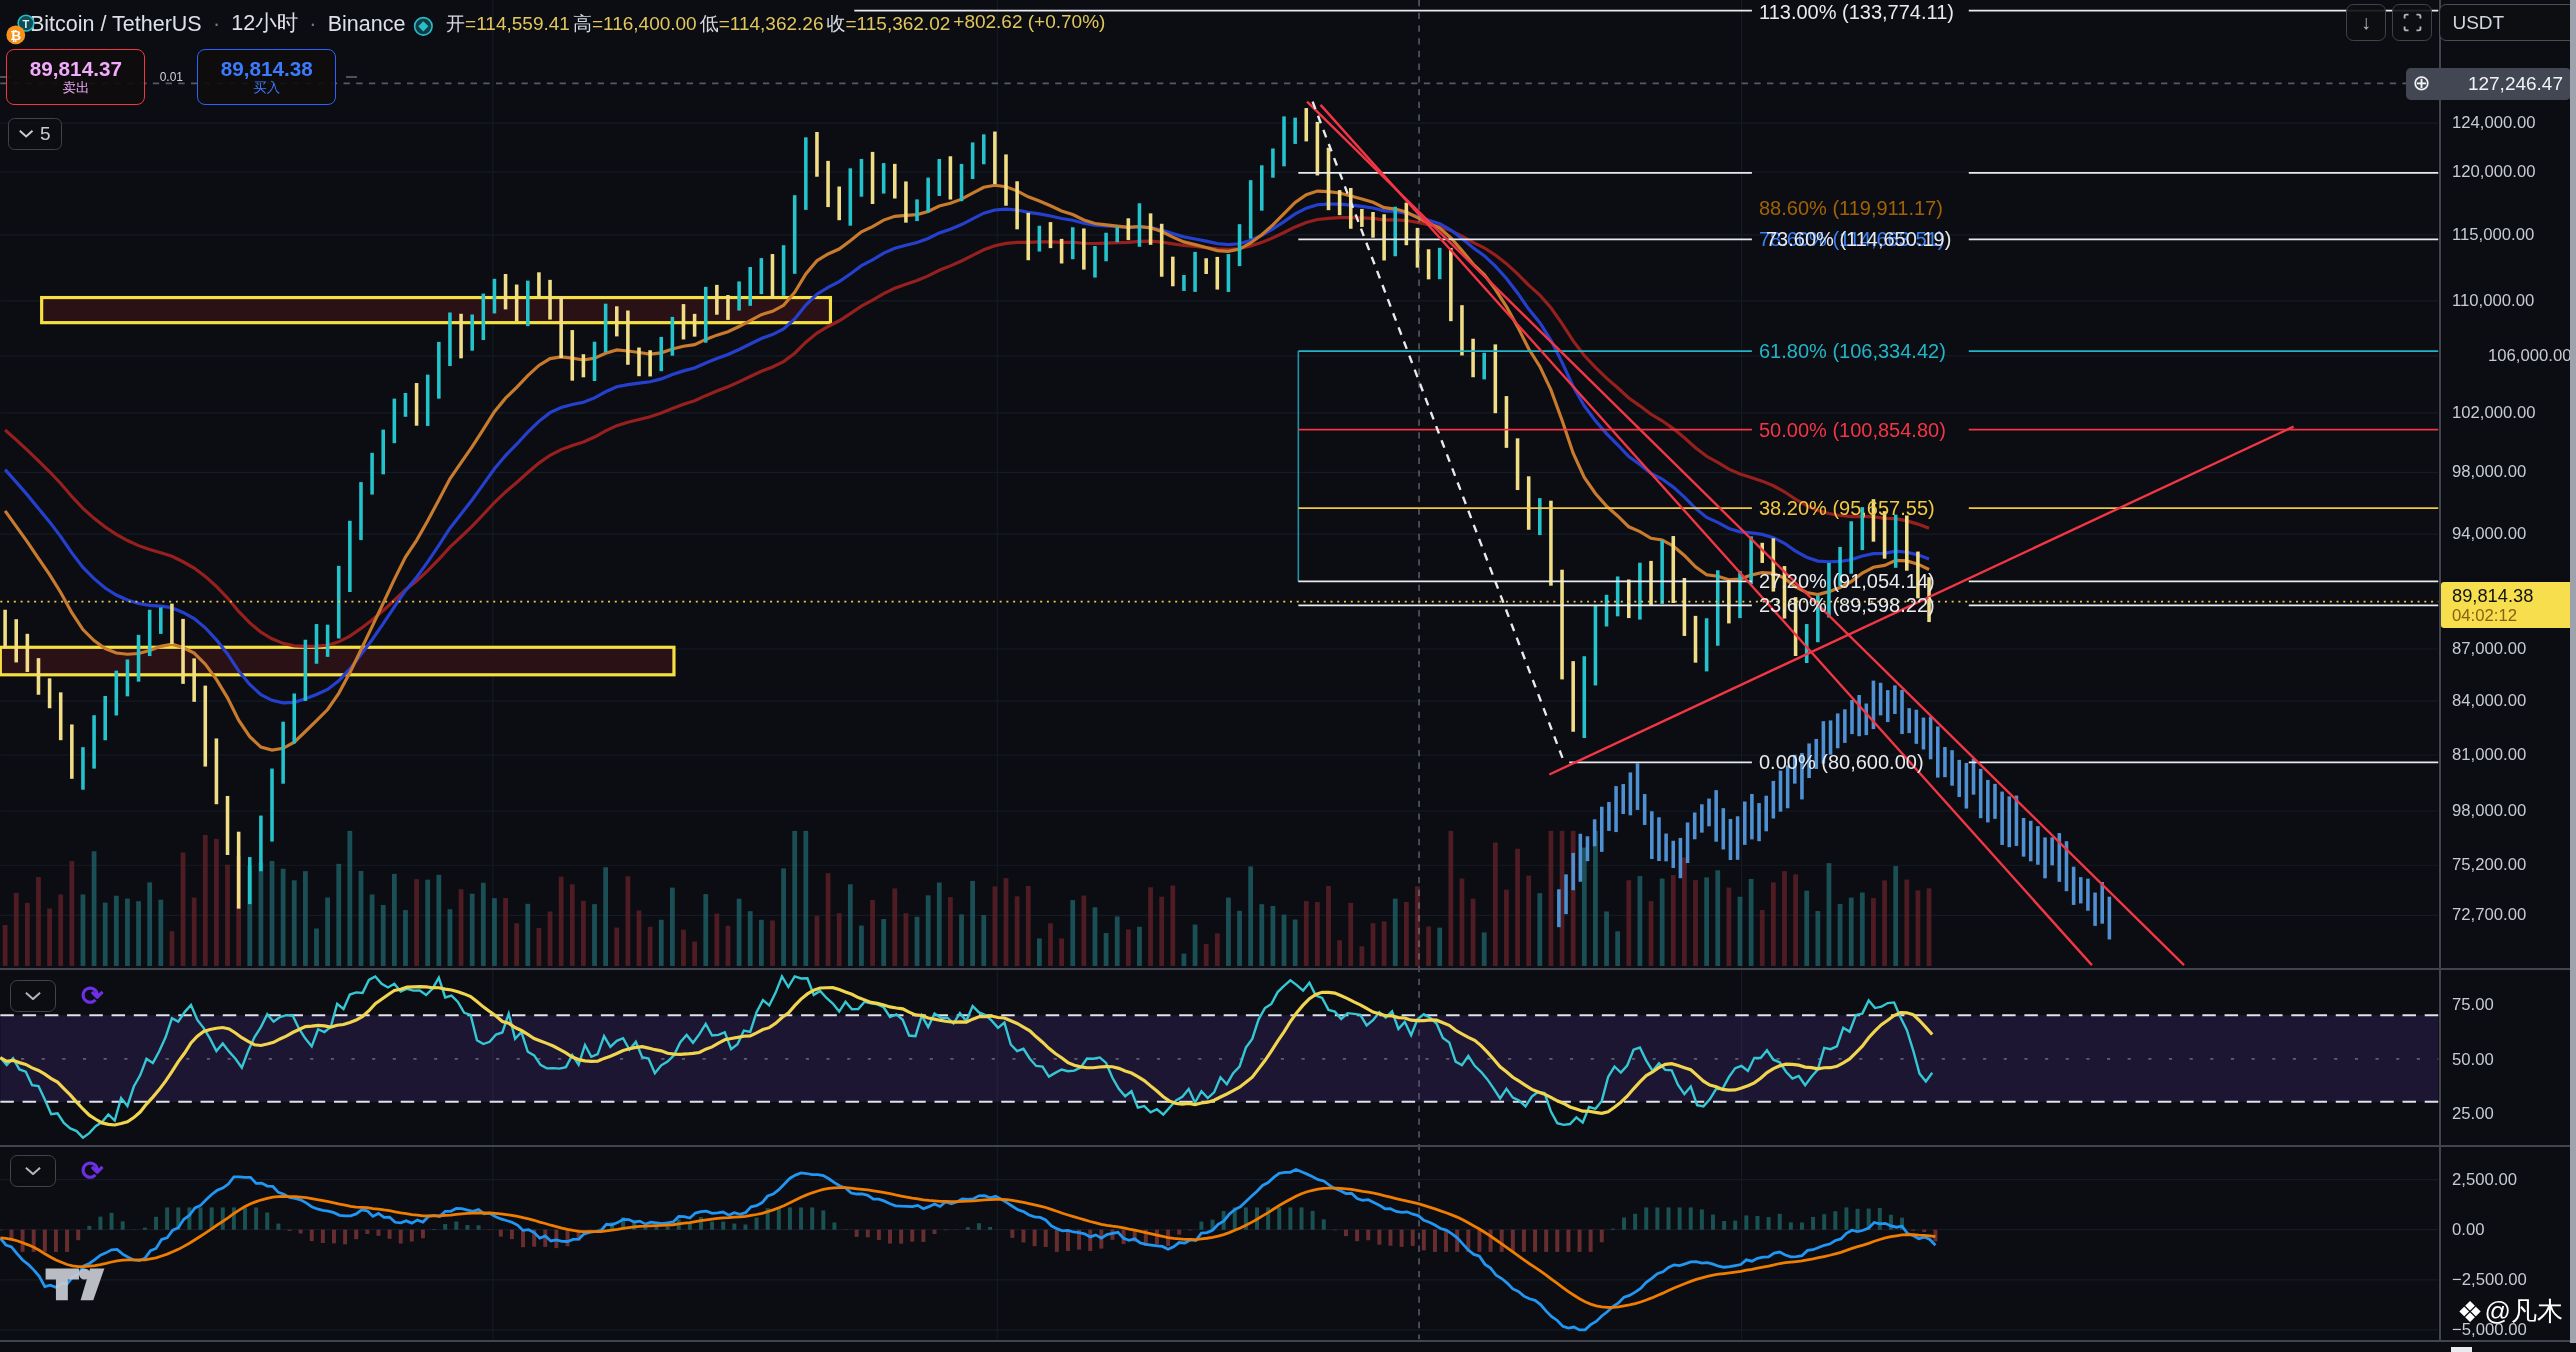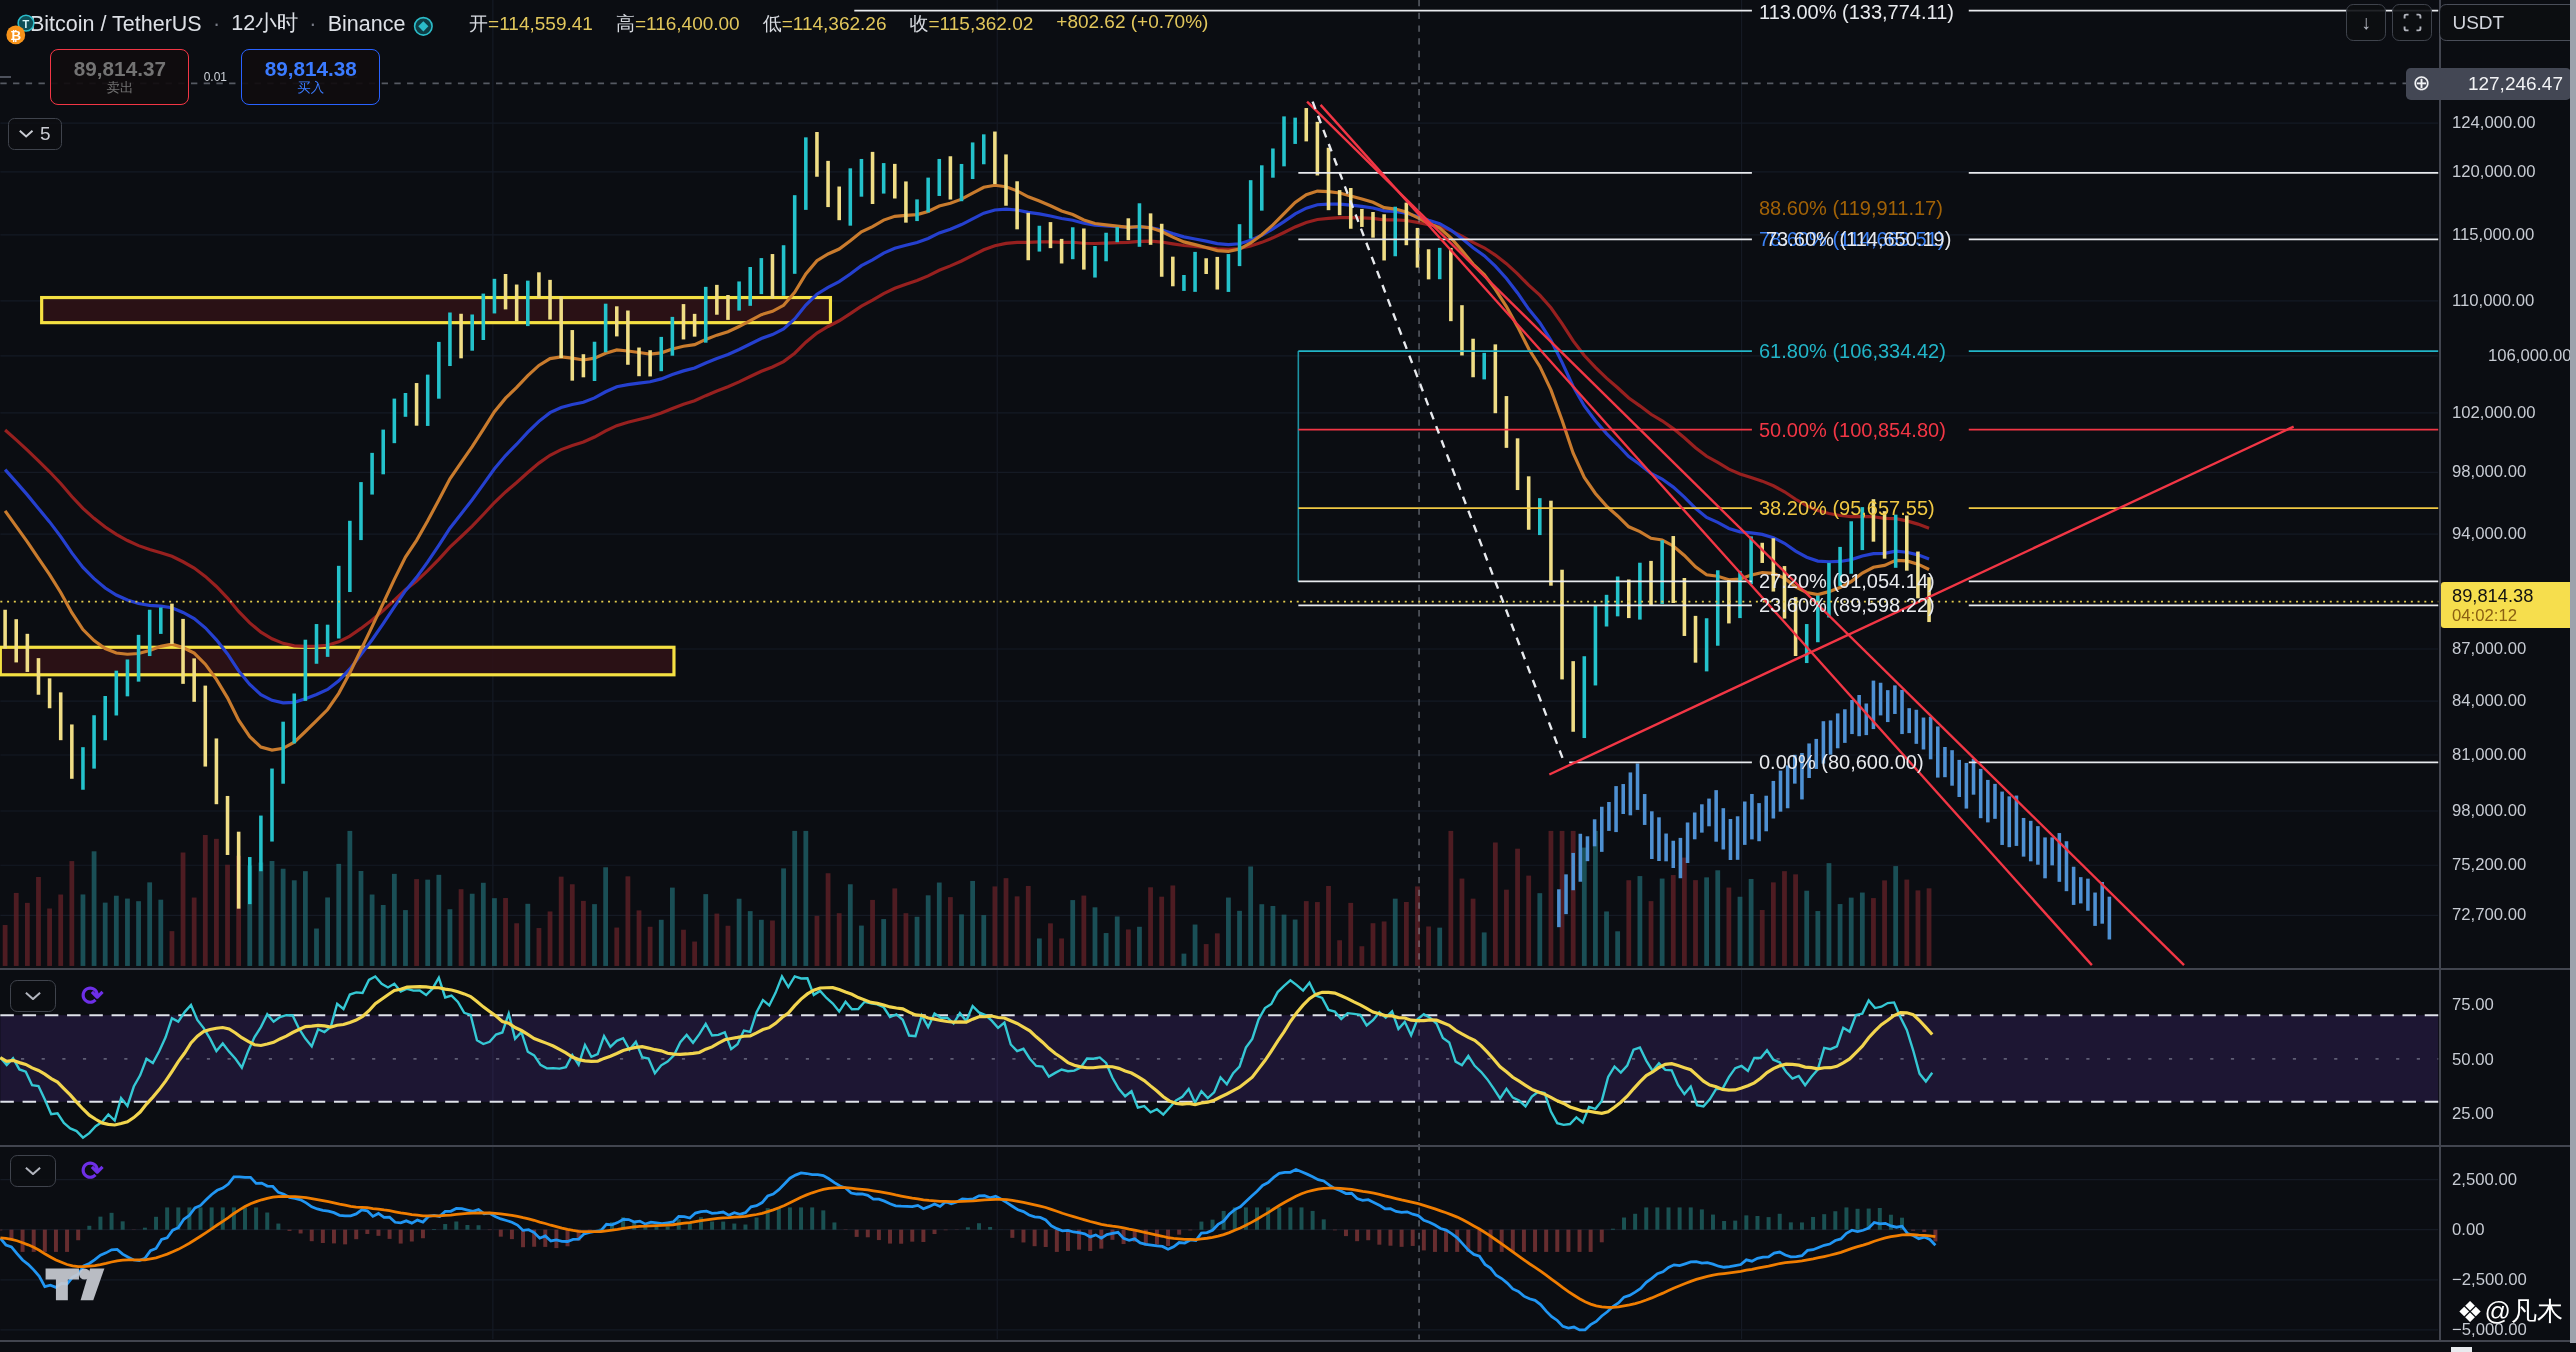--- a/index.html
+++ b/index.html
@@ -2,30 +2,30 @@
 <html style="font-size:12.7px"><head>
 <meta charset="utf-8">
 <style>
   html,body{margin:0;padding:0;background:#06080c;}
   #app{position:relative;width:2576px;height:1352px;background:#0b0d12;overflow:hidden;
        font-family:"Liberation Sans",sans-serif;color:#d1d4dc;}
   svg.layer{position:absolute;left:0;top:0;}
   .hdr{position:absolute;left:30px;top:8px;display:flex;align-items:flex-end;gap:8px;
        font-size:21.5px;color:#dde0e6;white-space:nowrap;z-index:30;}
   .hdr .sep{color:#787b86;margin:0 3.2px;}
-  .ohlc{display:flex;gap:23px;margin-left:27px;font-size:19px;}
+  .ohlc{display:flex;gap:3px;margin-left:4px;font-size:19px;}
   .ohlc .lab{color:#d7dae0;}
   .ohlc .val{color:#e2c75c;}
   .logo-wrap{position:absolute;left:4px;top:11px;width:33px;height:37px;z-index:31;}
   .btn-row{position:absolute;left:6.4px;top:49px;display:flex;align-items:center;gap:9.5px;z-index:30;}
   .trade-btn{width:137px;height:54px;border-radius:8px;background:rgba(16,12,14,.92);
        display:flex;flex-direction:column;align-items:center;justify-content:center;line-height:1.1;cursor:pointer;}
   .trade-btn .p{font-size:20.7px;font-weight:bold;}
   .trade-btn .c{font-size:13.5px;}
-  .sell{border:1.6px solid #f23645;color:#737373;margin-left:44px;}
+  .sell{border:1.6px solid #f23645;color:#f0abfc;}
   .buy{border:1.6px solid #2962ff;color:#3b7bff;}
   .spread{font-size:12px;color:#cfd3da;padding:0 4.8px;}
   .tickdash{position:absolute;width:11px;height:2.4px;background:#4d515c;z-index:29;}
   .bars-btn{position:absolute;left:8px;top:118px;width:52px;height:30px;border:1.2px solid #3f434c;
        border-radius:6.4px;display:flex;align-items:center;justify-content:center;gap:6.4px;
        font-size:19px;color:#c9ccd3;z-index:30;cursor:pointer;background:rgba(12,14,18,.8);}
   .tr-controls{position:absolute;top:4px;display:flex;gap:6.4px;z-index:40;}
   .sq-btn{width:38px;height:35px;border:1.2px solid #3f434c;border-radius:7.2px;background:rgba(12,14,18,.9);
        display:flex;align-items:center;justify-content:center;color:#b2b5be;font-size:20px;cursor:pointer;}
   .usdt-btn{width:126px;height:35px;border:1.2px solid #4a4e59;border-radius:7.2px;background:rgba(12,14,18,.9);

